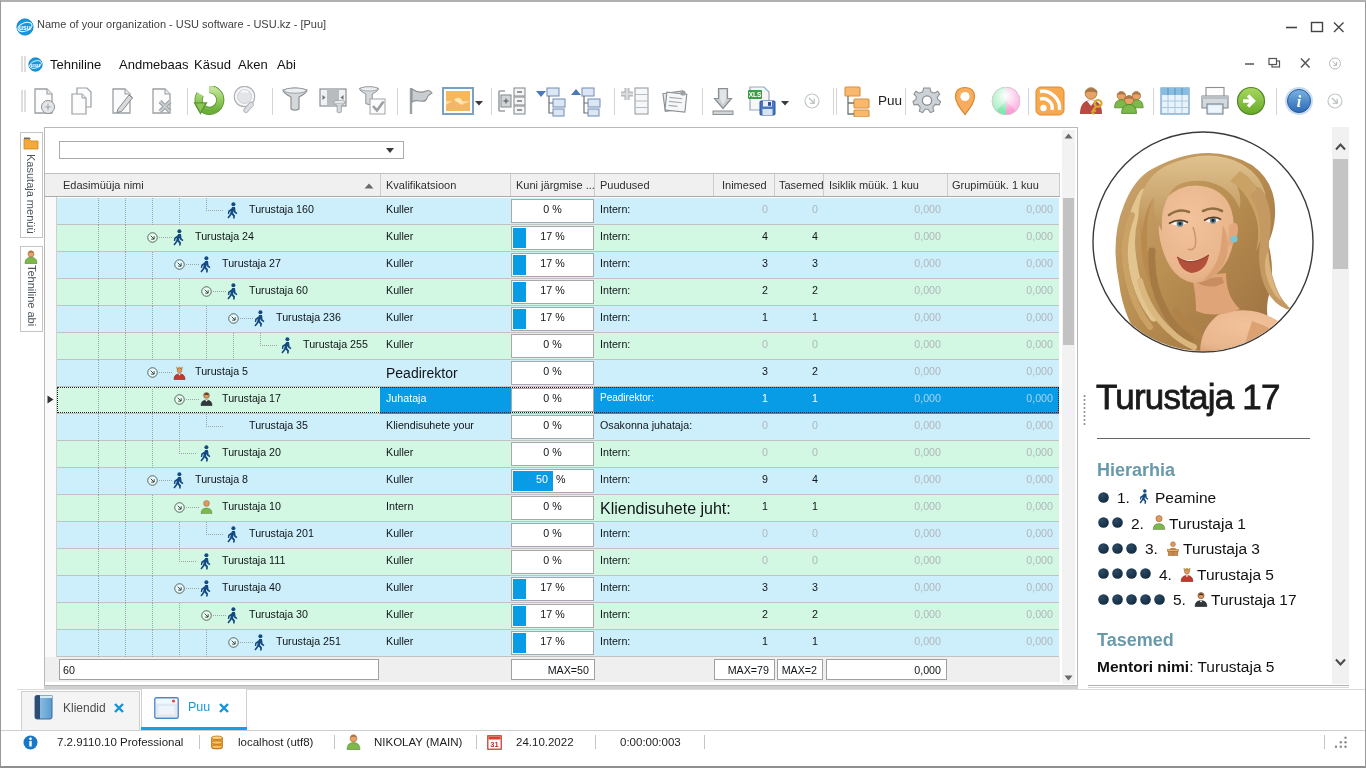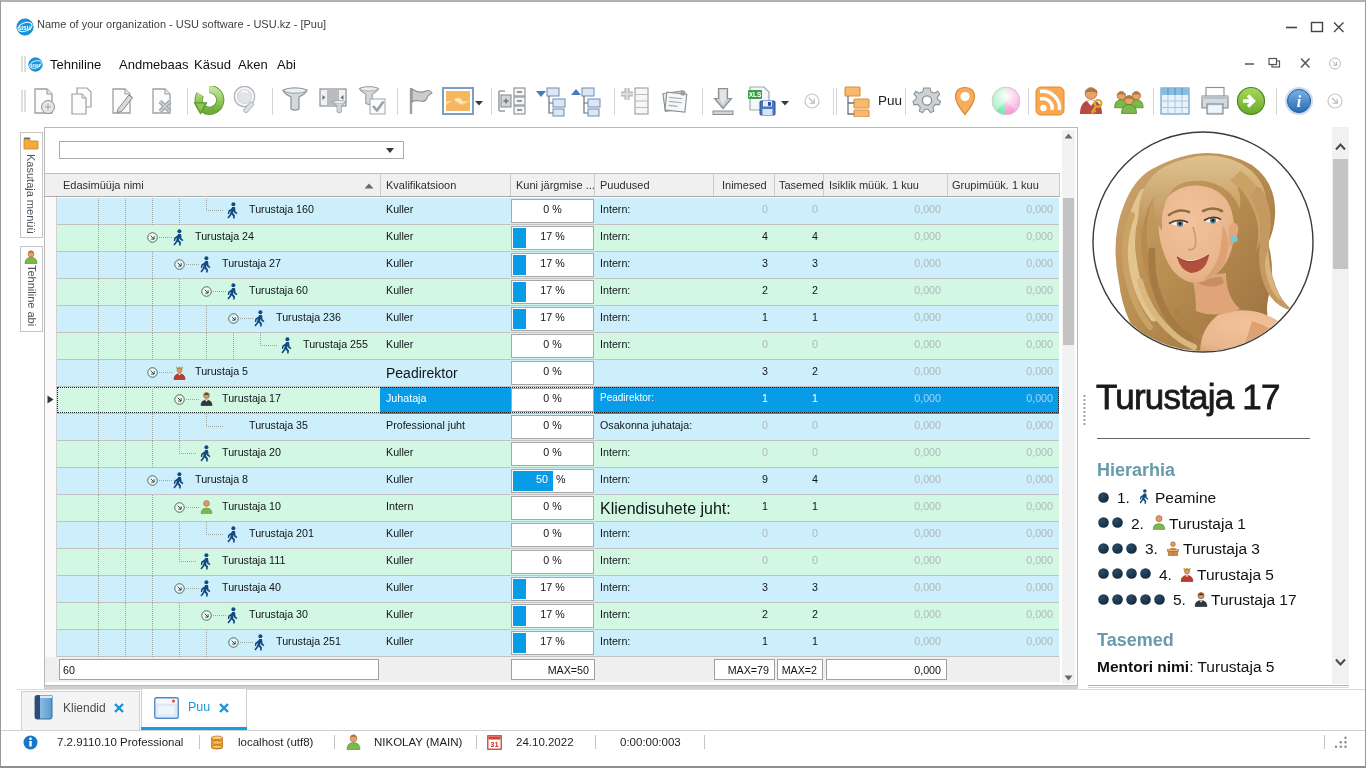--- a/index.html
+++ b/index.html
@@ -568,21 +568,21 @@
 <div class="txt" style="left:841px;top:392px;width:100px;text-align:right;font-size:10.7px;color:#a6d5ef">0,000</div>
 <div class="txt" style="left:953px;top:392px;width:100px;text-align:right;font-size:10.7px;color:#a6d5ef">0,000</div>
 <div class="abs" style="left:57px;top:414px;width:1002px;height:27px;background:#cdeffb;border-bottom:1px solid #c2c2c4"></div>
 <div class="abs" style="left:98px;top:414px;width:1px;height:27px;border-left:1px dotted #9aa5a5"></div>
 <div class="abs" style="left:125px;top:414px;width:1px;height:27px;border-left:1px dotted #9aa5a5"></div>
 <div class="abs" style="left:152px;top:414px;width:1px;height:27px;border-left:1px dotted #9aa5a5"></div>
 <div class="abs" style="left:179px;top:414px;width:1px;height:27px;border-left:1px dotted #9aa5a5"></div>
 <div class="abs" style="left:206px;top:426px;width:17px;height:1px;border-top:1px dotted #9aa5a5"></div>
 <div class="abs" style="left:206px;top:414px;width:1px;height:13px;border-left:1px dotted #9aa5a5"></div>
 <div class="txt" style="left:249px;top:419px;font-size:10.7px;color:#101418">Turustaja 35</div>
-<div class="txt" style="left:386px;top:419px;font-size:10.7px;color:#101418">Professional juht</div>
+<div class="txt" style="left:386px;top:419px;font-size:10.7px;color:#101418">Kliendisuhete your</div>
 <div class="abs" style="left:511px;top:415px;width:83px;height:24px;background:#fff;border:1px solid #a8a8a8"></div>
 <div class="txt" style="left:511px;top:419px;width:83px;text-align:center;font-size:10.7px;color:#101418">0 %</div>
 <div class="txt" style="left:600px;top:419px;font-size:10.7px;color:#101418">Osakonna juhataja:</div>
 <div class="txt" style="left:668px;top:419px;width:100px;text-align:right;font-size:10.7px;color:#b0b7ba">0</div>
 <div class="txt" style="left:718px;top:419px;width:100px;text-align:right;font-size:10.7px;color:#b0b7ba">0</div>
 <div class="txt" style="left:841px;top:419px;width:100px;text-align:right;font-size:10.7px;color:#b0b7ba">0,000</div>
 <div class="txt" style="left:953px;top:419px;width:100px;text-align:right;font-size:10.7px;color:#b0b7ba">0,000</div>
 <div class="abs" style="left:57px;top:441px;width:1002px;height:27px;background:#d2f8e4;border-bottom:1px solid #c2c2c4"></div>
 <div class="abs" style="left:98px;top:441px;width:1px;height:27px;border-left:1px dotted #9aa5a5"></div>
 <div class="abs" style="left:125px;top:441px;width:1px;height:27px;border-left:1px dotted #9aa5a5"></div>

